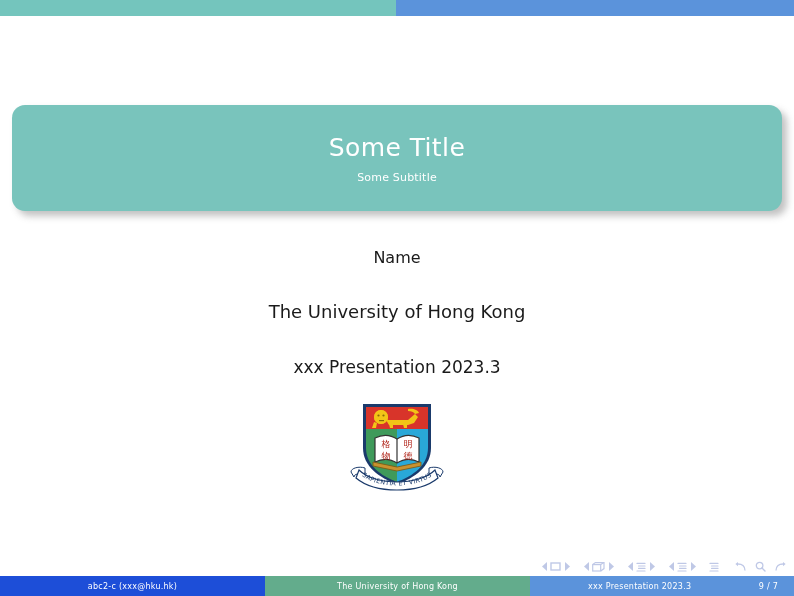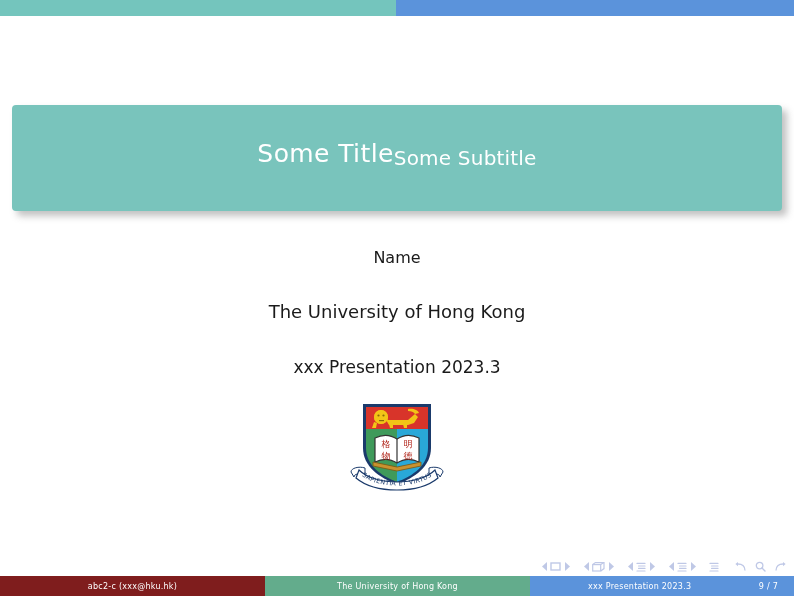--- a/index.html
+++ b/index.html
@@ -39,38 +39,38 @@
     position: absolute;
     left: 12px;
     top: 105px;
     width: 770px;
     height: 106px;
   }
   .titlebox {
     position: absolute;
     inset: 0;
     background: #79c4bc;
-    border-radius: 4px;
+    border-radius: 13px;
     box-shadow: 5px 5px 7px rgba(120,120,120,0.45);
     display: flex;
-    flex-direction: row;
+    flex-direction: column;
     align-items: center;
     justify-content: center;
   }
   .title-text {
     color: #ffffff;
     font-size: 25px;
     font-weight: 400;
     letter-spacing: 0.4px;
     line-height: 1.25;
     margin-bottom: 8px;
   }
   .subtitle-text {
     color: #ffffff;
-    font-size: 20px;
+    font-size: 11px;
     font-weight: 400;
     letter-spacing: 0.2px;
     line-height: 1.2;
   }
 
   
   .author-block {
     position: absolute;
     left: 0;
     top: 248px;
@@ -136,21 +136,21 @@
   .foot-seg {
     height: 100%;
     display: flex;
     align-items: center;
     justify-content: center;
     letter-spacing: 0.25px;
     white-space: nowrap;
   }
   .foot-author {
     width: 265px;
-    background: #7f1d1d;
+    background: #1d4ed8;
   }
   .foot-inst {
     width: 265px;
     background: #63ac8c;
   }
   .foot-title {
     flex: 1;
     background: #5b93db;
     justify-content: flex-start;
     position: relative;

